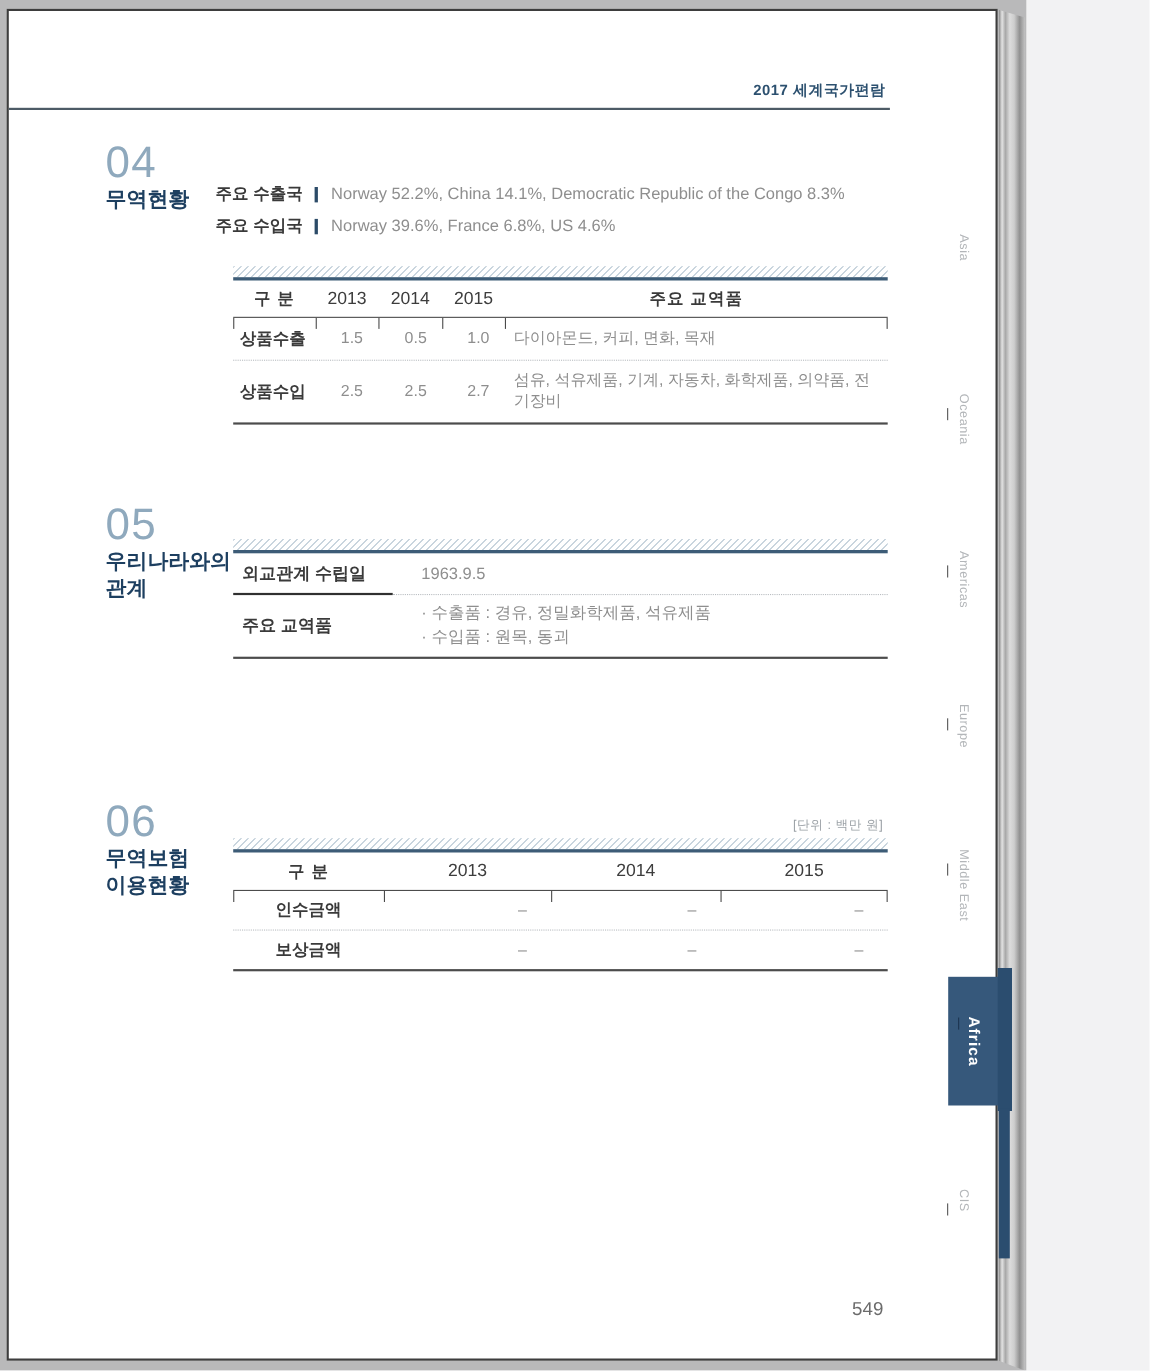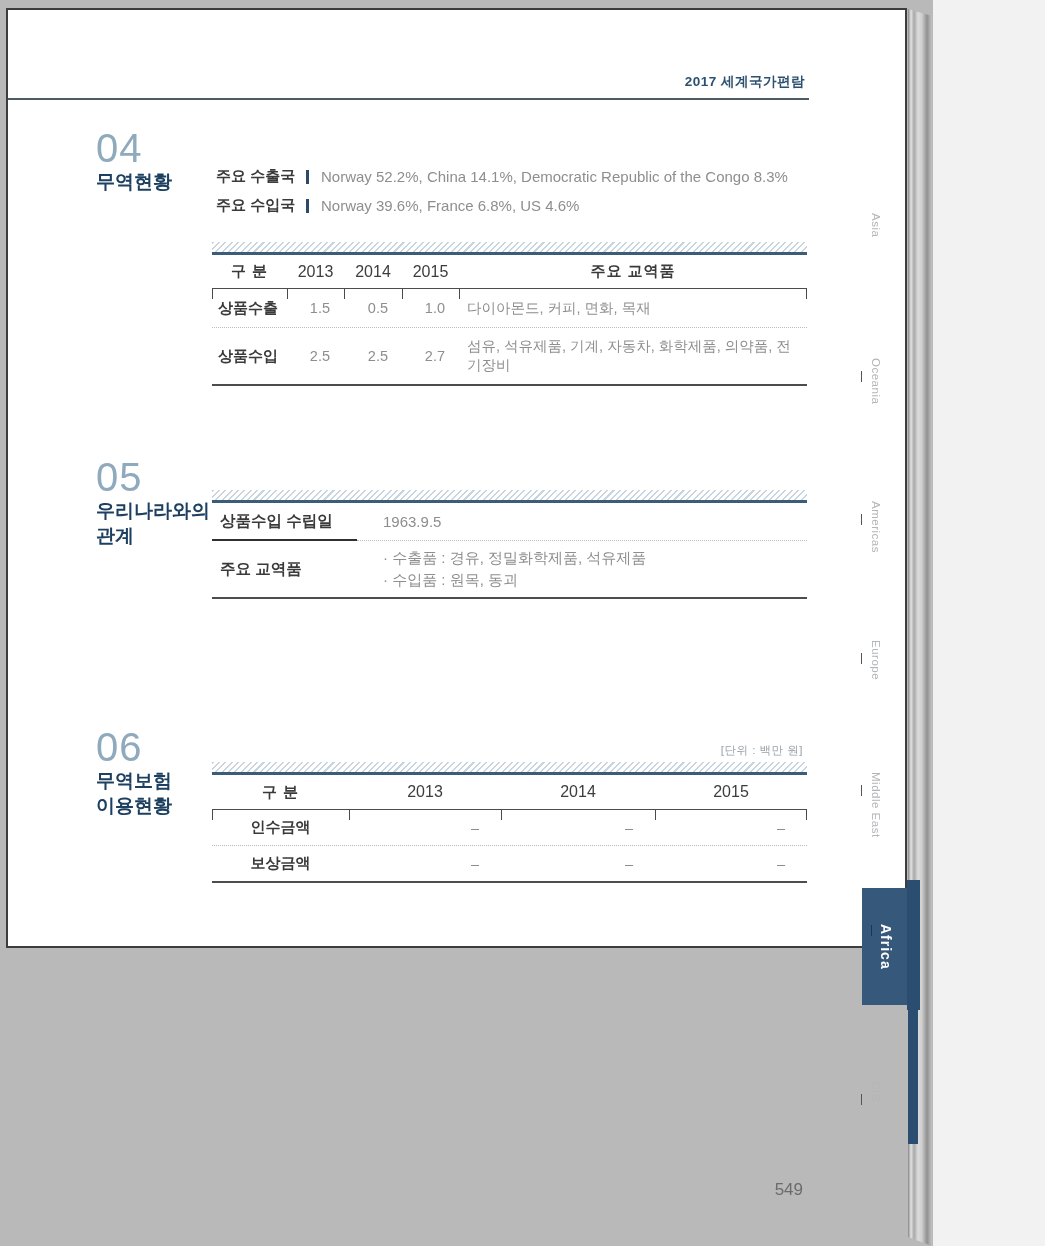--- a/index.html
+++ b/index.html
@@ -3,32 +3,32 @@
 <meta charset="utf-8">
 <style>
   html,body{margin:0;padding:0;}
   body{
     width:1045px;height:1246px;position:relative;overflow:hidden;
     background:#f2f2f3;
     font-family:"Liberation Sans","DejaVu Sans",sans-serif;
   }
   .mat{position:absolute;left:0;top:0;width:933px;height:1246px;background:#b9b9ba;}
   .page{
-    position:absolute;left:6px;top:8px;width:901px;height:940px;
+    position:absolute;left:6px;top:8px;width:901px;height:1229px;
     background:#ffffff;border:2px solid #3d3d3d;box-sizing:border-box;
   }
   
   .header-title{position:absolute;top:63px;right:100px;font-size:13.5px;font-weight:bold;color:#2c506f;letter-spacing:.5px;}
   .header-rule{position:absolute;top:88px;left:0;width:801px;border-top:2px solid #4d5b66;}
   
   .sec{position:absolute;left:88px;width:118px;}
   .sec-num{font-size:40px;line-height:40px;font-weight:200;color:#8fa9bd;letter-spacing:1px;}
   .sec-title{font-size:19px;line-height:25px;font-weight:bold;color:#1d3f60;margin-top:1px;}
   
-  .partners{position:absolute;left:208px;top:152px;width:600px;}
+  .partners{position:absolute;left:188px;top:152px;width:600px;}
   .p-row{display:flex;align-items:center;height:29px;}
   .p-label{font-size:15px;font-weight:bold;color:#3a3a3a;min-width:82px;}
   .p-bar{display:inline-block;width:3px;height:14px;background:#2c4b68;margin:0 12px 0 8px;}
   .p-val{font-size:15px;color:#8e8e8e;white-space:nowrap;}
   
   .unit{position:absolute;right:102px;font-size:11.5px;color:#9ba1a6;letter-spacing:.5px;}
   
   .tbl{position:absolute;left:204px;width:595px;}
   .band{height:10px;border-bottom:3px solid #3d5c77;
         background:repeating-linear-gradient(135deg,#c9d5de 0px,#c9d5de 1.5px,#ffffff 1.5px,#ffffff 4.5px);}
@@ -147,21 +147,21 @@
     <div class="sec-num">05</div>
     <div class="sec-title">
       <div>우리나라와의</div>
       <div>관계</div>
     </div>
   </div>
 
   <div class="tbl t2" style="top:480px;">
     <div class="band"></div>
     <div class="r" style="height:38px;">
-      <div class="r-label">상품수입 수립일</div>
+      <div class="r-label">외교관계 수립일</div>
       <div class="r-val">
         <span>1963.9.5</span>
       </div>
     </div>
     <div class="r last" style="height:56px;">
       <div class="r-label">주요 교역품</div>
       <div class="r-val">
         <span>· 수출품 : 경유, 정밀화학제품, 석유제품</span>
         <span>· 수입품 : 원목, 동괴</span>
       </div>

